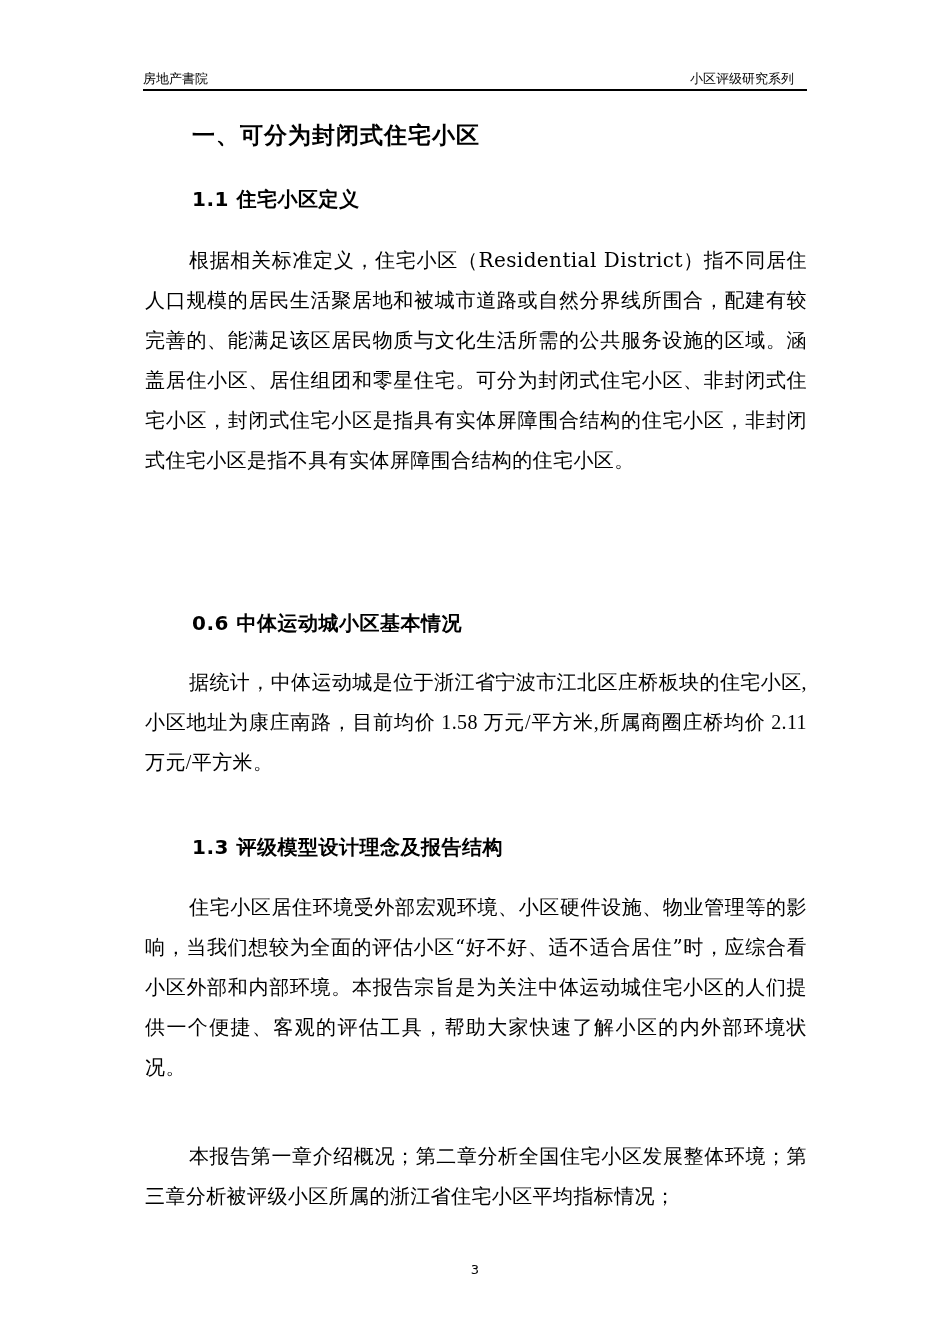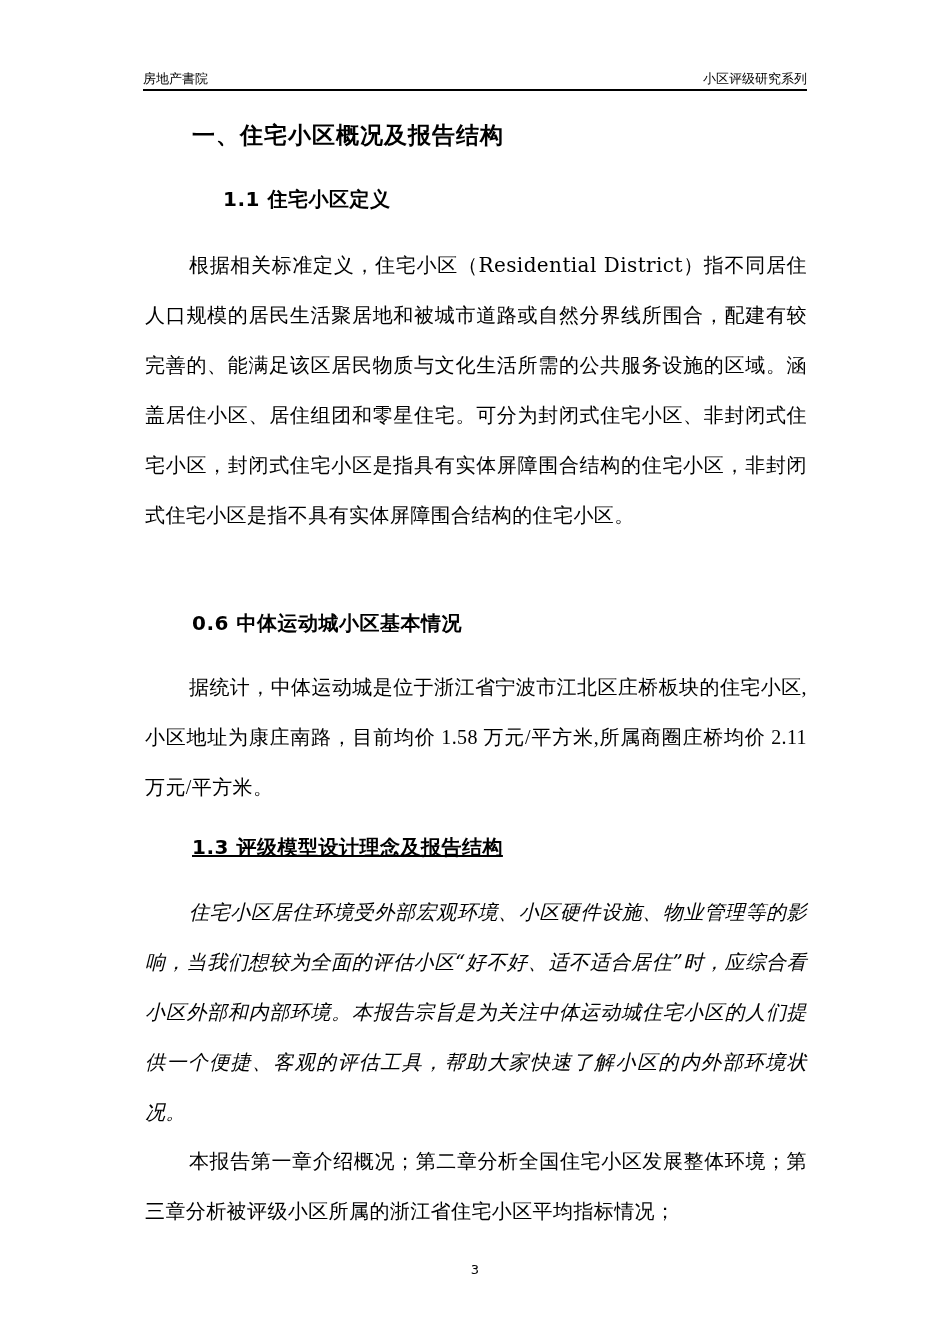--- a/index.html
+++ b/index.html
@@ -1,37 +1,37 @@
 <!DOCTYPE html>
 <html><head>
 <meta charset="utf-8">
 <style>
   html, body { margin: 0; padding: 0; background: #ffffff; }
   body { width: 950px; height: 1344px; position: relative; overflow: hidden; font-family: "DejaVu Serif", "Liberation Serif", serif; color: #000; }
-  .header { position: absolute; left: 143px; right: 143px; top: 66px; height: 22px; display: flex; justify-content: space-between; align-items: flex-end; font-family: Liberation Mono, monospace; font-size: 13px; }
+  .header { position: absolute; left: 143px; right: 156px; top: 66px; height: 22px; display: flex; justify-content: space-between; align-items: flex-end; font-family: Liberation Mono, monospace; font-size: 13px; }
   .header-rule { position: absolute; left: 143px; right: 143px; top: 89px; height: 0; border-top: 2px solid #000; }
   .h1 { position: absolute; left: 192px; top: 120px; font-size: 23px; font-weight: bold; font-family: "DejaVu Sans", "Liberation Sans", sans-serif; letter-spacing: 1px; }
   .h2 { position: absolute; left: 192px; font-size: 20px; font-weight: bold; font-family: "DejaVu Sans", "Liberation Sans", sans-serif; letter-spacing: 0.5px; }
-  .para { position: absolute; left: 145px; width: 662px; font-size: 20px; line-height: 50px; text-align: justify; text-indent: 44px; letter-spacing: 0.4px; }
+  .para { position: absolute; left: 145px; width: 662px; font-size: 20px; line-height: 40px; text-align: justify; text-indent: 44px; letter-spacing: 0.4px; }
   .pagenum { position: absolute; left: 0; right: 0; top: 1262px; text-align: center; font-size: 13px; font-family: "DejaVu Sans", "Liberation Sans", sans-serif; }
 </style>
 </head>
 <body>
 
 <div class="header">
   <span>房地产書院</span>
   <span>小区评级研究系列</span>
 </div>
 <div class="header-rule"></div>
 
-<div class="h1">一、住宅小区概况及报告结构</div>
+<div class="h1">一、可分为封闭式住宅小区</div>
 
-<div class="h2" style="top:186px;margin-left:31px;">1.1 住宅小区定义</div>
+<div class="h2" style="top:186px;">1.1 住宅小区定义</div>
 <div class="para" style="top:240px;">根据相关标准定义，住宅小区（Residential District）指不同居住人口规模的居民生活聚居地和被城市道路或自然分界线所围合，配建有较完善的、能满足该区居民物质与文化生活所需的公共服务设施的区域。涵盖居住小区、居住组团和零星住宅。可分为封闭式住宅小区、非封闭式住宅小区，封闭式住宅小区是指具有实体屏障围合结构的住宅小区，非封闭式住宅小区是指不具有实体屏障围合结构的住宅小区。</div>
 
 <div class="h2" style="top:610px;">0.6 中体运动城小区基本情况</div>
 <div class="para" style="top:662px;font-family:Liberation Serif, serif;">据统计，中体运动城是位于浙江省宁波市江北区庄桥板块的住宅小区,小区地址为康庄南路，目前均价 1.58 万元/平方米,所属商圈庄桥均价 2.11 万元/平方米。</div>
 
-<div class="h2" style="top:834px;text-decoration:underline;">1.3 评级模型设计理念及报告结构</div>
-<div class="para" style="top:887px;font-style:italic;">住宅小区居住环境受外部宏观环境、小区硬件设施、物业管理等的影响，当我们想较为全面的评估小区“好不好、适不适合居住”时，应综合看小区外部和内部环境。本报告宗旨是为关注中体运动城住宅小区的人们提供一个便捷、客观的评估工具，帮助大家快速了解小区的内外部环境状况。</div>
+<div class="h2" style="top:834px;">1.3 评级模型设计理念及报告结构</div>
+<div class="para" style="top:887px;">住宅小区居住环境受外部宏观环境、小区硬件设施、物业管理等的影响，当我们想较为全面的评估小区“好不好、适不适合居住”时，应综合看小区外部和内部环境。本报告宗旨是为关注中体运动城住宅小区的人们提供一个便捷、客观的评估工具，帮助大家快速了解小区的内外部环境状况。</div>
 <div class="para" style="top:1136px;">本报告第一章介绍概况；第二章分析全国住宅小区发展整体环境；第三章分析被评级小区所属的浙江省住宅小区平均指标情况；</div>
 
 <div class="pagenum">3</div>
 
 </body></html>

